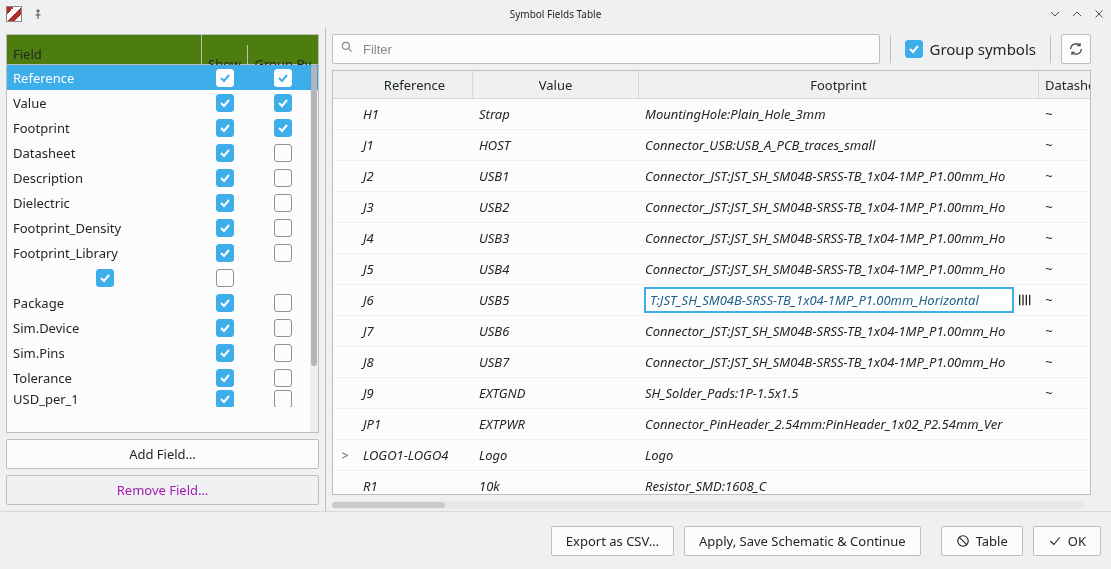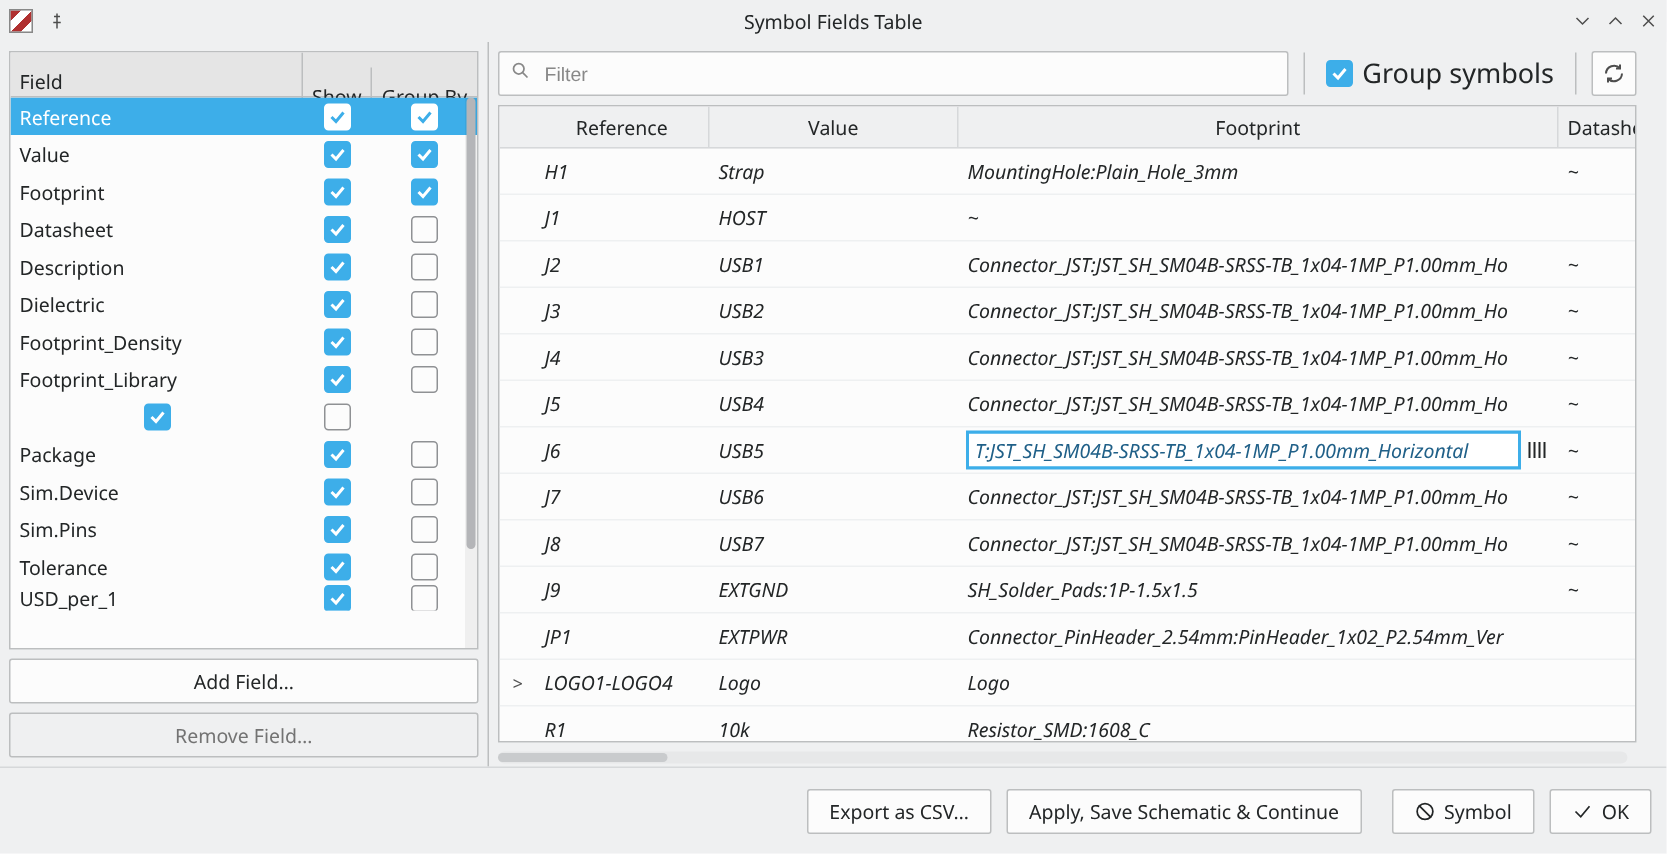--- a/index.html
+++ b/index.html
@@ -26,21 +26,21 @@
   .titlebar .left, .titlebar .right {
     display: flex;
     align-items: center;
     gap: 10px;
     width: 120px;
   }
   .titlebar .right { justify-content: flex-end; }
   .titlebar .title {
     flex: 1;
     text-align: center;
-    font-size: 13px;
+    font-size: 10px;
   }
   .app-icon {
     width: 16px; height: 16px;
     background: linear-gradient(135deg,#b03030 25%,#fff 25% 50%,#b03030 50% 75%,#fff 75%);
     border: 1px solid #888;
   }
   .pin-icon svg, .win-ctrl svg { display:block; }
   .win-ctrl { cursor: pointer; color:#4d4d4d; }
 
   
@@ -69,21 +69,21 @@
   }
   .fields-header, .field-row {
     display: grid;
     grid-template-columns: 1fr 46px 70px;
     align-items: center;
   }
   .fields-header {
     height: 30px;
     border-bottom: 1px solid #bcbebf;
     font-size: 13px;
-    background: #e5e5e5;
+    background: #4d7c0f;
   }
   .fields-header > div {
     padding: 0 6px;
     height: 100%;
     display: flex;
     align-items: center;
     border-right: 1px solid #bcbebf;
   }
   .fields-header > div:last-child { border-right: none; }
   .fields-header .center { justify-content: center; margin-top: 20px; }
@@ -130,21 +130,21 @@
     height: 30px;
     border: 1px solid #bcbebf;
     background: #fcfcfc;
     border-radius: 2px;
     text-align: center;
     line-height: 28px;
     font-size: 13px;
     cursor: pointer;
   }
   .wide-btn.disabled {
-    color: #737373;
+    color: #a21caf;
     background: #eff0f1;
   }
 
   
   .right-panel {
     flex: 1;
     display: flex;
     flex-direction: column;
     padding: 6px 20px 0 0;
     gap: 6px;
@@ -172,21 +172,21 @@
   }
   .filter-input::placeholder { color:#888; }
   .filter-icon {
     position: absolute;
     left: 8px; top: 50%; transform: translateY(-50%);
     color: #888;
   }
   .vsep { width:1px; height:28px; background:#bcbebf; }
   .group-symbols {
     display:flex; align-items:center; gap:6px;
-    font-size:18px;
+    font-size:15px;
     padding: 0 4px;
   }
   .refresh-btn {
     width: 30px; height: 30px;
     border: 1px solid #bcbebf;
     border-radius: 2px;
     background: #fcfcfc;
     display:flex; align-items:center; justify-content:center;
     cursor:pointer;
   }
@@ -592,20 +592,21 @@
             <div class="expander"></div>
             <div>H1</div>
             <div>Strap</div>
             <div>MountingHole:Plain_Hole_3mm</div>
             <div>~</div>
           </div>
           <div class="trow">
             <div class="expander"></div>
             <div>J1</div>
             <div>HOST</div>
+            <div>Connector_USB:USB_A_PCB_traces_small</div>
             <div>~</div>
           </div>
           <div class="trow">
             <div class="expander"></div>
             <div>J2</div>
             <div>USB1</div>
             <div>Connector_JST:JST_SH_SM04B-SRSS-TB_1x04-1MP_P1.00mm_Ho</div>
             <div>~</div>
           </div>
           <div class="trow">
@@ -702,21 +703,21 @@
 </div>
 
 <div class="button-bar">
   <div class="btn">Export as CSV…</div>
   <div class="btn spacer-after">Apply, Save Schematic &amp; Continue</div>
   <div class="btn">
     <svg width="14" height="14" viewBox="0 0 24 24" fill="none" stroke="#232627" stroke-width="2">
         <circle cx="12" cy="12" r="9"></circle>
         <path d="M5 5 L19 19"></path>
       </svg>
-    <span>Symbol</span>
+    <span>Table</span>
   </div>
   <div class="btn">
     <svg width="14" height="14" viewBox="0 0 24 24" fill="none" stroke="#232627" stroke-width="2">
         <path d="M4 12 L10 18 L20 6"></path>
       </svg>
     <span>OK</span>
   </div>
 </div>
 
 </body></html>

